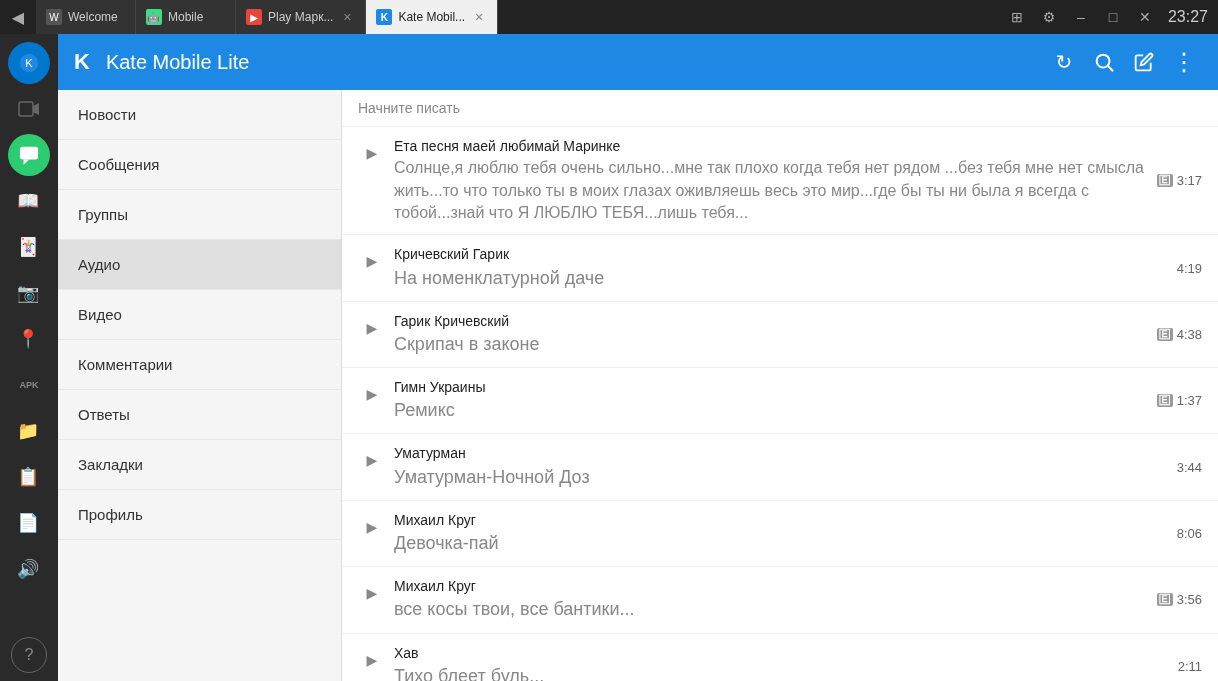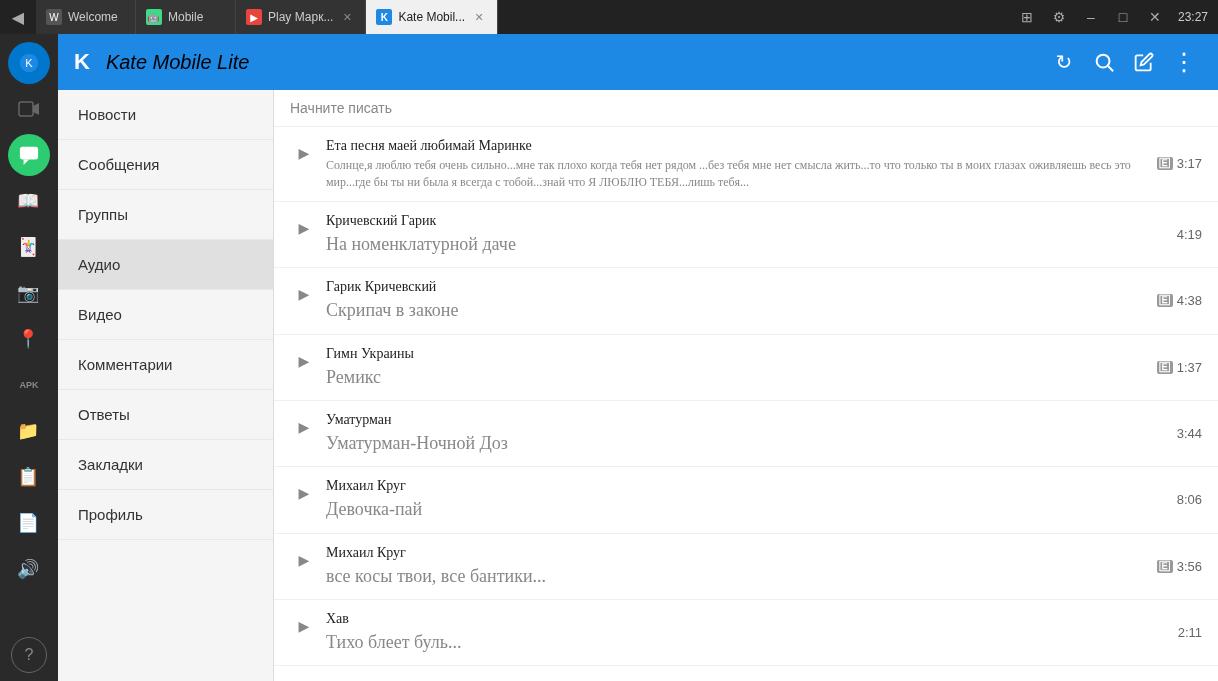--- a/index.html
+++ b/index.html
@@ -17,21 +17,21 @@
       display: flex; align-items: center; height: 34px; padding: 0 10px; gap: 6px;
       font-size: 12px; color: #ccc; background: #333; border-right: 1px solid #444;
       min-width: 100px; cursor: pointer; position: relative;
     }
     .tab.active { background: #f0f0f0; color: #222; }
     .tab-icon { width: 16px; height: 16px; border-radius: 2px; display: flex; align-items: center; justify-content: center; font-size: 10px; flex-shrink: 0; }
     .tab-close { margin-left: auto; width: 16px; height: 16px; display: flex; align-items: center; justify-content: center; border-radius: 50%; font-size: 11px; color: #888; }
     .taskbar-spacer { flex: 1; }
     .taskbar-controls { display: flex; align-items: center; gap: 2px; padding-right: 8px; }
     .taskbar-btn { width: 30px; height: 30px; display: flex; align-items: center; justify-content: center; color: #aaa; font-size: 14px; cursor: pointer; }
-    .taskbar-time { color: #ccc; font-size: 12px; padding-right: 10px; }
+    .taskbar-time { color: #ccc; font-size: 16px; padding-right: 10px; }
 
     
     .main-container {
       display: flex; width: 100%; height: calc(681px - 34px);
     }
 
     
     .icon-sidebar {
       width: 58px; background: #2a2a2a; display: flex; flex-direction: column; align-items: center;
       padding-top: 8px; gap: 4px; flex-shrink: 0;
@@ -50,36 +50,36 @@
 
     
     .app-header {
       background: #1e88e5; height: 56px; display: flex; align-items: center; padding: 0 16px; gap: 12px;
       flex-shrink: 0;
     }
     .app-header-logo {
       color: #fff; font-size: 22px; font-weight: bold; margin-right: 4px;
     }
     .app-header-title {
-      color: #000000; font-size: 20px; font-weight: 400; flex: 1; font-style: italic;
+      color: #ffffff; font-size: 20px; font-weight: 400; flex: 1;
     }
     .app-header-icons { display: flex; gap: 4px; align-items: center; }
     .app-header-icon {
       width: 36px; height: 36px; display: flex; align-items: center; justify-content: center;
       color: #fff; font-size: 20px; cursor: pointer; border-radius: 50%;
     }
 
     
     .content-area {
       display: flex; flex: 1; overflow: hidden;
     }
 
     
     .nav-sidebar {
-      width: 216px; background: #f5f5f5; border-right: 1px solid #ddd; flex-shrink: 0;
+      width: 284px; background: #f5f5f5; border-right: 1px solid #ddd; flex-shrink: 0;
       overflow-y: auto;
     }
     .nav-item {
       padding: 16px 20px; font-size: 15px; color: #333; cursor: pointer;
       border-bottom: 1px solid #e8e8e8;
     }
     .nav-item.active { background: #e0e0e0; font-weight: 500; }
 
     
     .audio-list {
@@ -91,40 +91,40 @@
     }
     .audio-item {
       display: flex; align-items: flex-start; padding: 10px 16px;
       border-bottom: 1px solid #f0f0f0; cursor: pointer;
     }
     .play-btn {
       width: 28px; height: 28px; display: flex; align-items: center; justify-content: center;
       color: #888; font-size: 14px; flex-shrink: 0; margin-top: 2px; cursor: pointer;
     }
     .audio-info {
-      flex: 1; margin-left: 8px; min-width: 0; font-family: Liberation Serif, serif;
+      flex: 1; margin-left: 8px; min-width: 0;
     }
     .audio-title {
       font-size: 14px; font-weight: 500; color: #222; line-height: 1.3;
     }
     .audio-subtitle {
       font-size: 18px; color: #888; margin-top: 2px; line-height: 1.4;
     }
     .audio-meta {
       display: flex; align-items: center; gap: 4px; flex-shrink: 0; margin-left: 8px; align-self: center;
     }
     .audio-duration {
       font-size: 13px; color: #666;
     }
     .explicit-badge {
       background: #999; color: #fff; font-size: 9px; font-weight: bold;
       padding: 1px 3px; border-radius: 2px; display: inline-flex; align-items: center; justify-content: center;
     }
     .audio-item-first .audio-subtitle {
-      font-size: 12px; line-height: 1.4;
+      font-size: 16px; line-height: 1.4;
     }
   </style>
 </head>
 <body>
 
 <div class="taskbar">
   <div class="taskbar-back">◀</div>
 
   <div class="tab">
     <div class="tab-icon" style="background:#555;color:#fff;">W</div>

